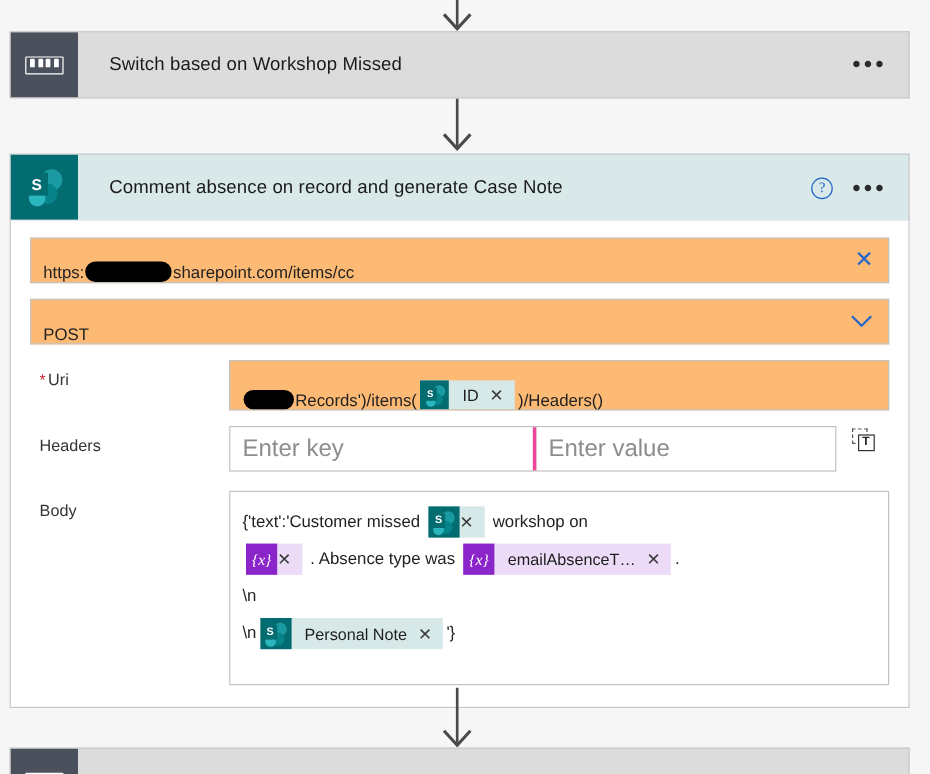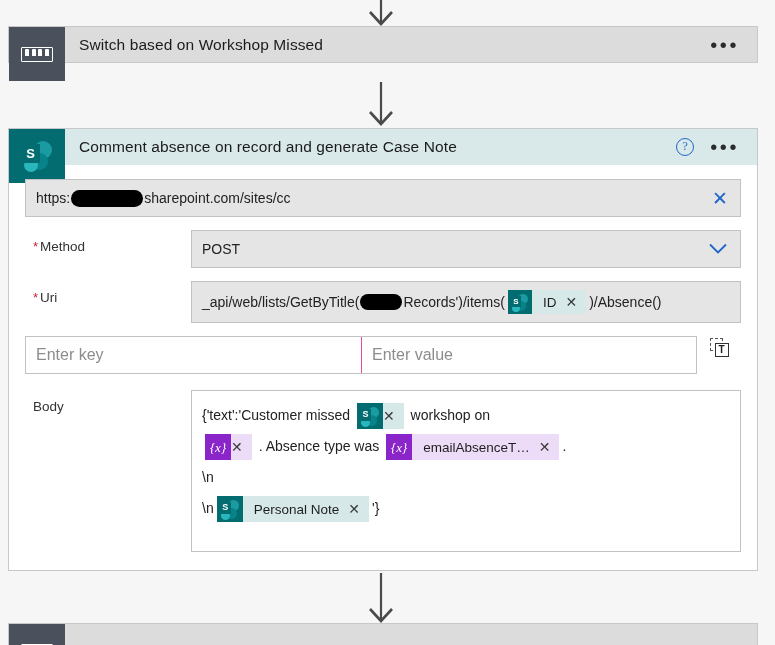--- a/index.html
+++ b/index.html
@@ -27,23 +27,24 @@
 
   
   .card {
     position: absolute;
     left: 8px;
     width: 750px;
   }
   .card-head {
     display: flex;
     align-items: center;
-    height: 37px;
+    height: 56px;
     border: 1px solid #c8c8c8;
     border-bottom: none;
+    gap: 12px;
   }
   .card-head.collapsed { border-bottom: 1px solid #c8c8c8; }
 
   .head-switch { background: #dcdcdc; }
   .head-sp     { background: #d9e8e8; }
 
   .icon-box {
     width: 56px;
     height: 54px;
     flex: 0 0 56px;
@@ -133,24 +134,24 @@
   }
   .req {
     color: #cc2233;
     margin-right: 2px;
     font-size: 13px;
   }
 
   .field {
     flex: 1 1 auto;
     border: 1px solid #c2c2c2;
-    background: #e5e5e5;
+    background: #fdba74;
     min-height: 38px;
     display: flex;
-    align-items: center;
+    align-items: flex-end;
     padding: 0 10px;
     font-size: 14px;
     color: #222;
     position: relative;
   }
 
   .clear-x, .chev {
     position: absolute;
     right: 12px;
     top: 50%;
@@ -177,24 +178,24 @@
     flex: 1 1 auto;
     display: flex;
     border: 1px solid #c2c2c2;
     height: 38px;
   }
   .hdr-cell {
     flex: 1 1 50%;
     display: flex;
     align-items: center;
     padding: 0 10px;
-    font-size: 16px;
+    font-size: 20px;
     color: #8d8d8d;
   }
-  .hdr-cell + .hdr-cell { border-left: 1px solid #ec4899; }
+  .hdr-cell + .hdr-cell { border-left: 3px solid #ec4899; }
   .hdr-tool {
     flex: 0 0 44px;
     display: flex;
     align-items: center;
     justify-content: center;
     cursor: pointer;
     padding-top: 2px;
   }
 
   
@@ -325,62 +326,59 @@
         <div class="ellipsis">•••</div>
       </div>
     </div>
 
     <div class="card-body">
 
       <div class="form-row">
         <div class="field">
           <span>https:</span>
             <span class="redact a"></span>
-            <span>sharepoint.com/sites/cc</span>
+            <span>sharepoint.com/items/cc</span>
           <span class="clear-x">✕</span>
         </div>
       </div>
 
       <div class="form-row">
-        <div class="form-label">
-          <span class="req">*</span><span>Method</span>
-        </div>
         <div class="field">
           <span>POST</span>
           <svg class="chev" width="20" height="13">
             <polyline points="2,2 10,10 18,2" fill="none" stroke="#2266cc" stroke-width="1.8"></polyline>
           </svg>
         </div>
       </div>
 
       <div class="form-row">
         <div class="form-label">
           <span class="req">*</span><span>Uri</span>
         </div>
         <div class="field" style="min-height:42px;">
-          <span>_api/web/lists/GetByTitle(</span>
             <span class="redact b"></span>
             <span> Records')/items(</span>
           <span class="chip sp inline">
             <span class="chip-ico">
               <span class="splogo" style="width:19px;height:19px;">
                 <span class="c1" style="width:10px;height:10px;background:#1a9ba1;left:8px;top:1px;"></span>
                 <span class="c2" style="width:10px;height:10px;background:#07838a;left:6px;top:8px;"></span>
                 <span class="c3" style="width:8px;height:8px;background:#29b6bd;left:2px;top:11px;"></span>
                 <span class="sq" style="width:11px;height:11px;left:0;top:3px;font-size:8px;">S</span>
               </span>
             </span>
             <span class="chip-lbl">ID</span>
             <span class="chip-x">✕</span>
           </span>
-          <span>)/Absence()</span>
+          <span>)/Headers()</span>
         </div>
       </div>
 
       <div class="form-row">
+        <div class="form-label">Headers</div>
         <div class="hdr-pair">
           <div class="hdr-cell">Enter key</div>
           <div class="hdr-cell">Enter value</div>
         </div>
         <div class="hdr-tool">
           <span class="tmode">
             <span class="back"></span>
             <span class="front">T</span>
           </span>
         </div>

